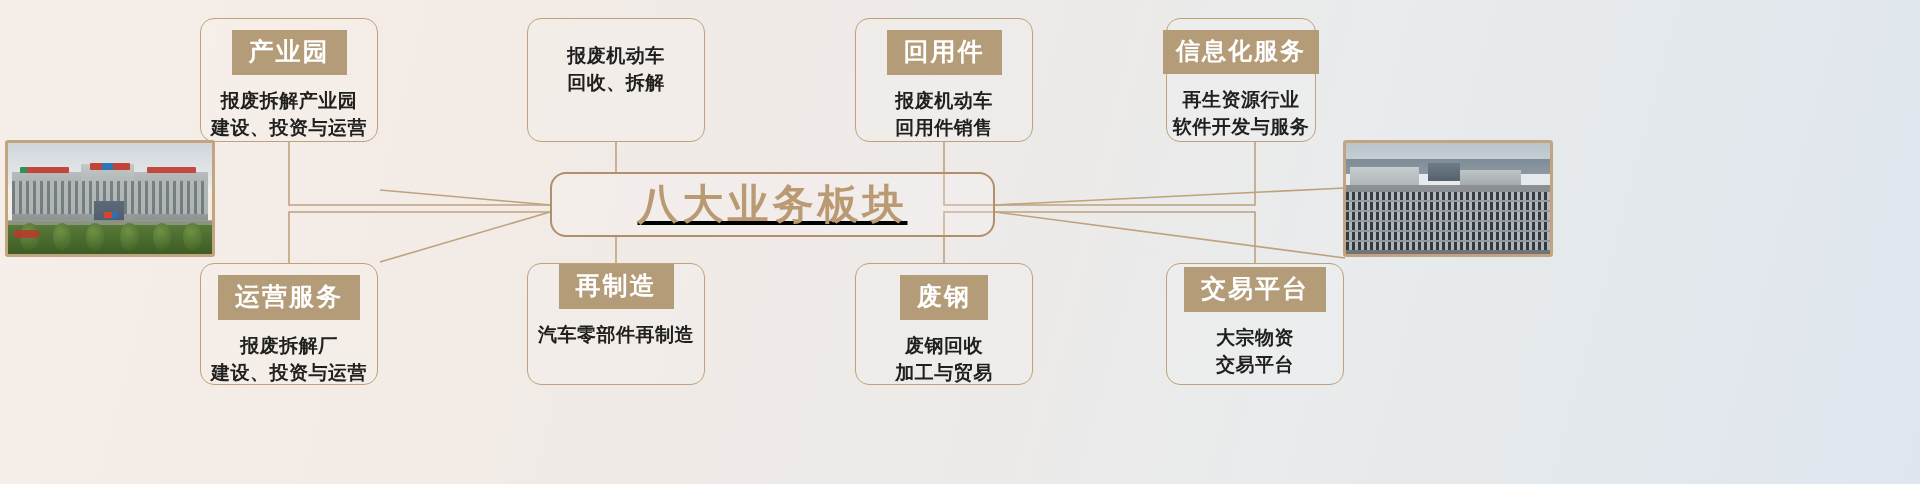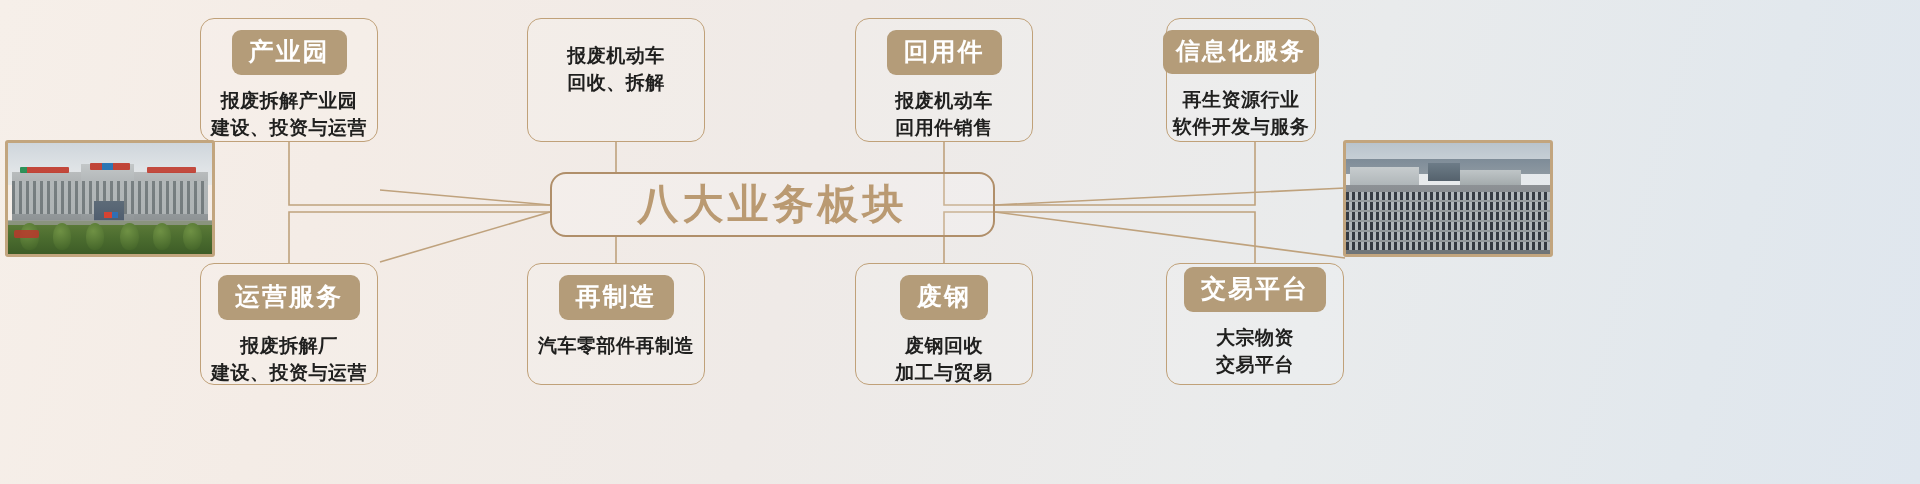--- a/index.html
+++ b/index.html
@@ -18,21 +18,21 @@
   #links { position: absolute; inset: 0; width: 1920px; height: 484px; }
 
   
   .hub {
     position: absolute;
     left: 550px; top: 172px;
     width: 445px; height: 65px;
     border: 2px solid #b08f6a;
     border-radius: 16px;
     background: rgba(255,255,255,0.18);
-    display: flex; align-items: center; justify-content: center;
+    display: flex; align-items: center; justify-content: center; text-decoration: underline;
   }
   .hub-text {
     font-size: 41px;
     letter-spacing: 4px;
     color: #ba9a72;
     font-weight: 700;
     white-space: nowrap;
   }
 
   
@@ -40,21 +40,21 @@
     position: absolute;
     border: 1.5px solid #c0a179;
     border-radius: 14px;
     background: rgba(255,255,255,0.10);
     display: flex;
     flex-direction: column;
     align-items: center;
   }
   .badge {
     background: #b49c79;
-    border-radius: 9px;
+    border-radius: 0;
     color: #ffffff;
     font-size: 25px;
     font-weight: 700;
     letter-spacing: 2px;
     line-height: 1;
     padding: 9px 17px 11px 17px;
     white-space: nowrap;
   }
   .card-body {
     margin-top: 13px;
@@ -67,21 +67,21 @@
     font-weight: bold;
   }
 
   
   .card.t0 { left: 200px;  top: 18px;  width: 178px; height: 124px; padding-top: 11px; }
   .card.t1 { left: 527px;  top: 18px;  width: 178px; height: 124px; padding-top: 11px; }
   .card.t2 { left: 855px;  top: 18px;  width: 178px; height: 124px; padding-top: 11px; }
   .card.t3 { left: 1166px; top: 18px;  width: 150px; height: 124px; padding-top: 11px; }
   
   .card.b0 { left: 200px;  top: 263px; width: 178px; height: 122px; padding-top: 11px; }
-  .card.b1 { left: 527px;  top: 263px; width: 178px; height: 122px; padding-top: 11px; }
+  .card.b1 { left: 527px;  top: 263px; width: 178px; height: 122px; }
   .card.b2 { left: 855px;  top: 263px; width: 178px; height: 122px; padding-top: 11px; }
   .card.b3 { left: 1166px; top: 263px; width: 178px; height: 122px; padding-top: 3px; }
 
   
   .card.t3 .badge { font-size: 24px; padding: 9px 13px 11px 13px; }
 
   
   .photo {
     position: absolute;
     border: 3px solid #c2a57e;

